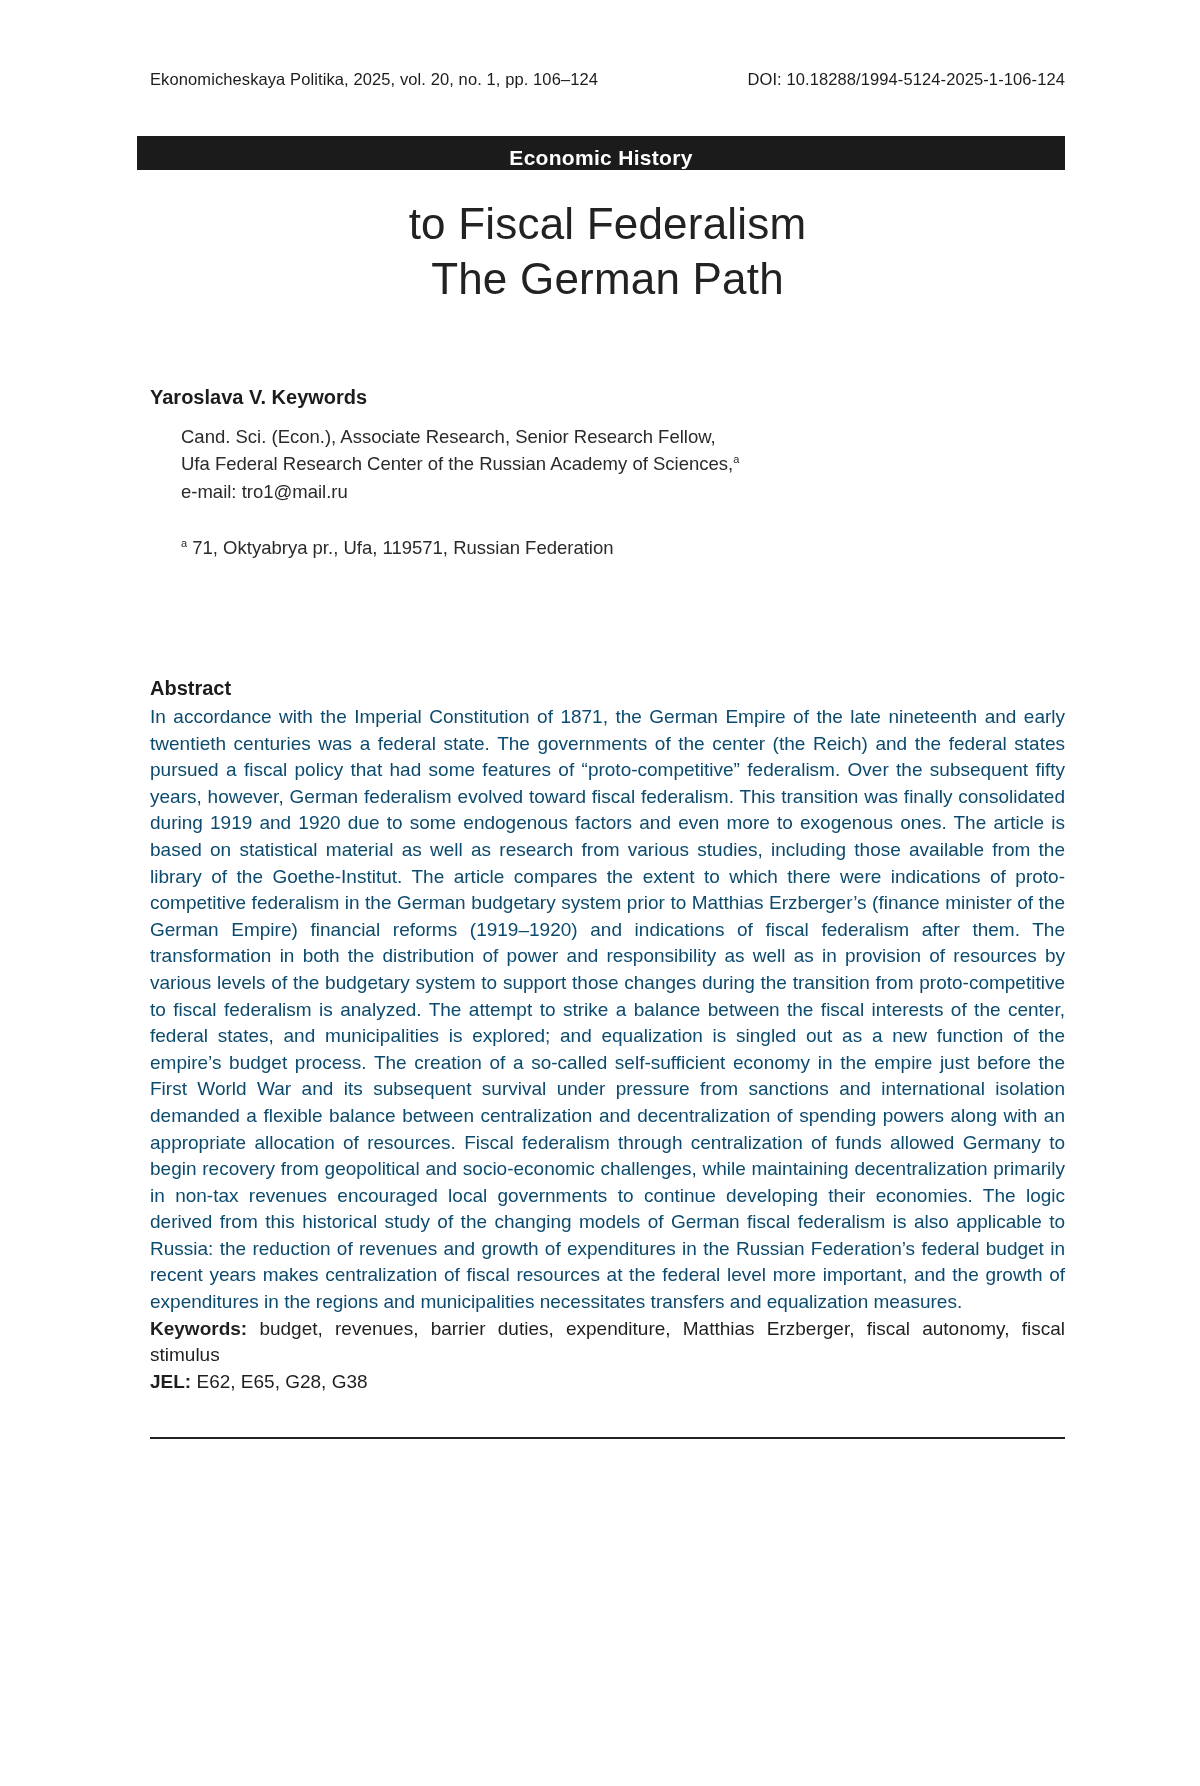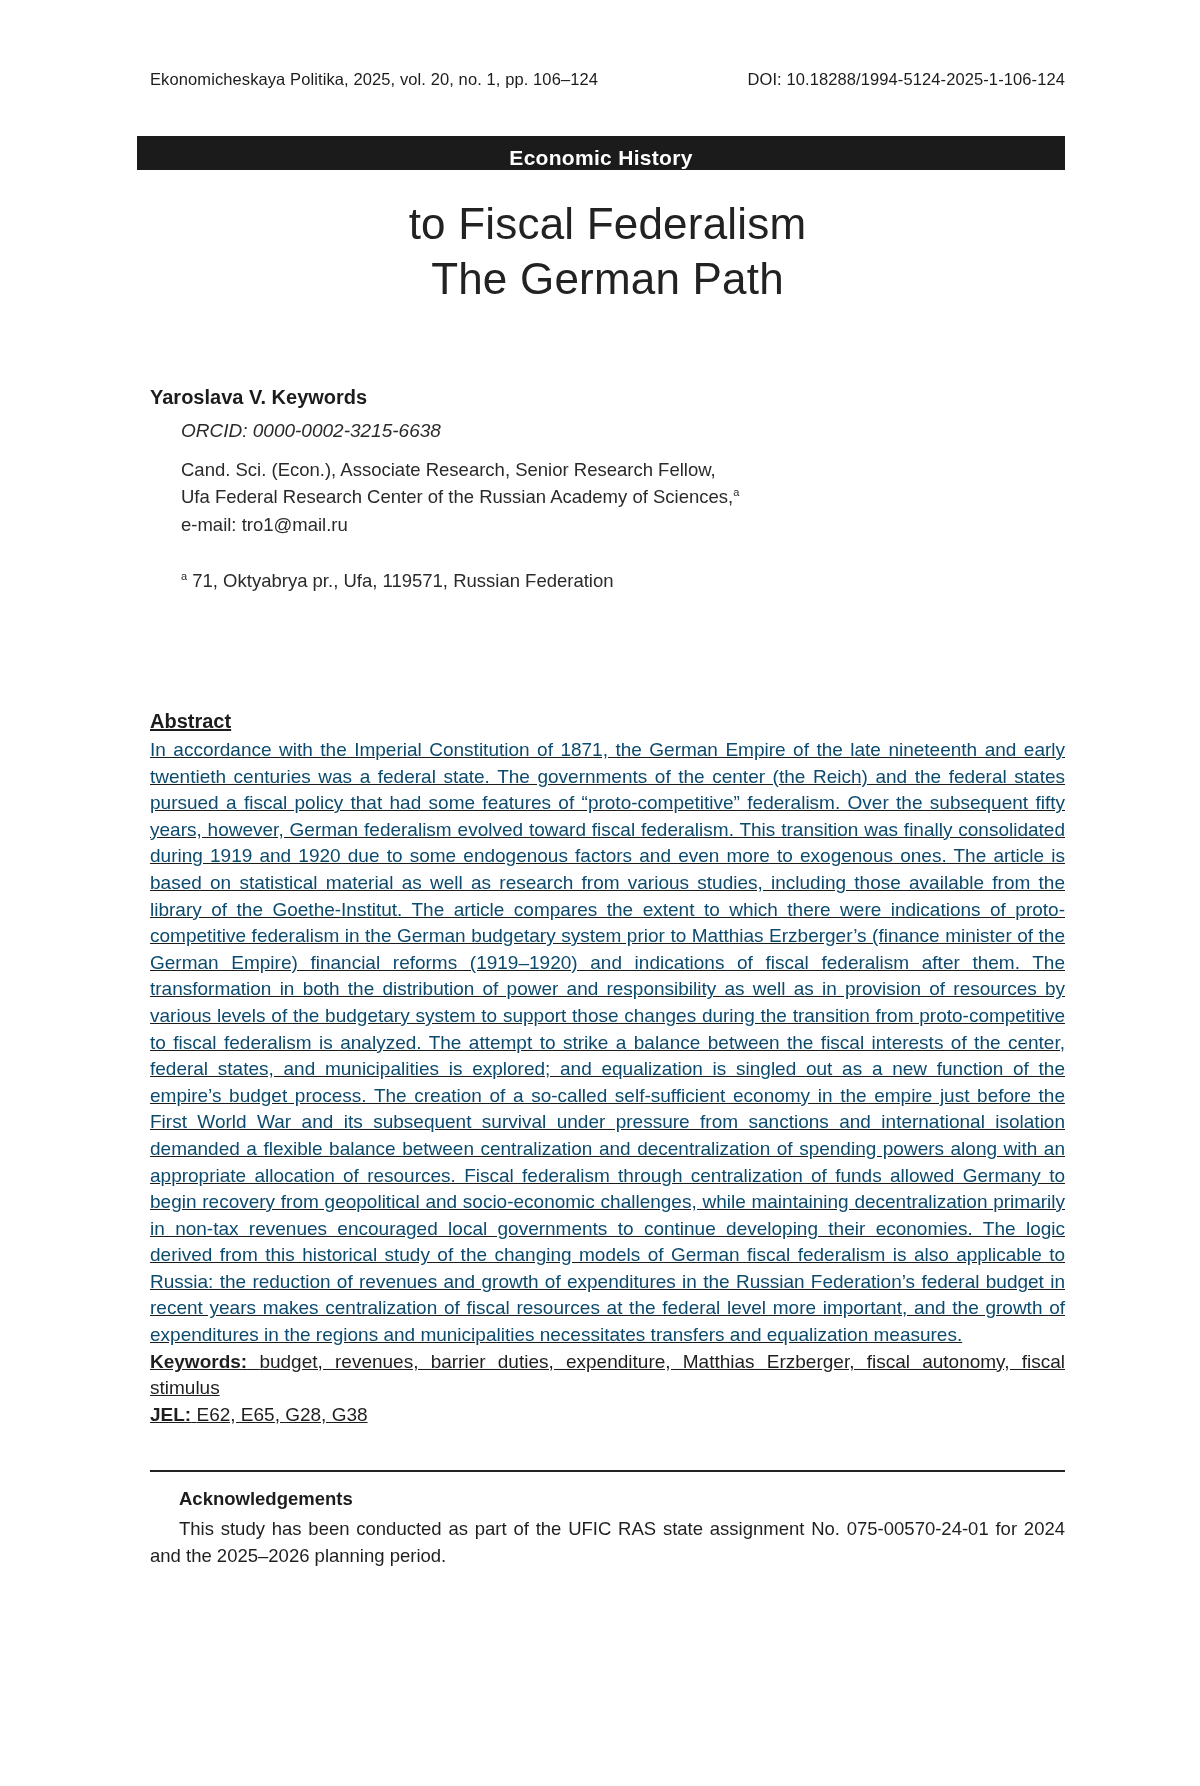--- a/index.html
+++ b/index.html
@@ -74,21 +74,21 @@
     font-size: 18.5px;
     color: #2a2a2a;
   }
   .footnote {
     margin-top: 34px;
     font-size: 18.5px;
     color: #2a2a2a;
   }
   sup { font-size: 11px; vertical-align: super; line-height: 0; }
   
-  .abstract-block { margin-top: 118px; text-decoration: underline; }
+  .abstract-block { margin-top: 118px; }
   .abstract-heading {
     font-size: 20px;
     font-weight: bold;
     color: #1c1c1c;
   }
   .abstract-text {
     margin-top: 4px;
     font-size: 19px;
     line-height: 26.6px;
     text-align: justify;
@@ -141,21 +141,20 @@
     </div>
 
     <h1 class="title">
       <span style="display:block">to Fiscal Federalism</span>
       <span style="display:block">The German Path</span>
     </h1>
 
     <div class="author-block">
       <div class="author-name">Yaroslava V. Keywords</div>
       <div class="author-details">
-        <div class="orcid">ORCID: 0000-0002-3215-6638</div>
         <div class="affil">
           <span>Cand. Sci. (Econ.), Associate Research, Senior Research Fellow,</span><br>
           <span>Ufa Federal Research Center of the Russian Academy of Sciences,</span><sup>a</sup>
         </div>
         <div class="email">e-mail: tro1@mail.ru</div>
         <div class="footnote">
           <sup>a</sup> <span>71, Oktyabrya pr., Ufa, 119571, Russian Federation</span>
         </div>
       </div>
     </div>
@@ -168,19 +167,15 @@
         <span>budget, revenues, barrier duties, expenditure, Matthias Erzberger, fiscal autonomy, fiscal stimulus</span>
       </div>
       <div class="kv-line">
         <span class="label">JEL:</span>
         <span>E62, E65, G28, G38</span>
       </div>
     </div>
 
     <hr class="ack-rule">
 
-    <div class="ack-block">
-      <div class="ack-heading">Acknowledgements</div>
-      <div class="ack-text">This study has been conducted as part of the UFIC RAS state assignment No. 075-00570-24-01 for 2024 and the 2025–2026 planning period.</div>
-    </div>
 
   </div>
 </div>
 
 </body></html>

